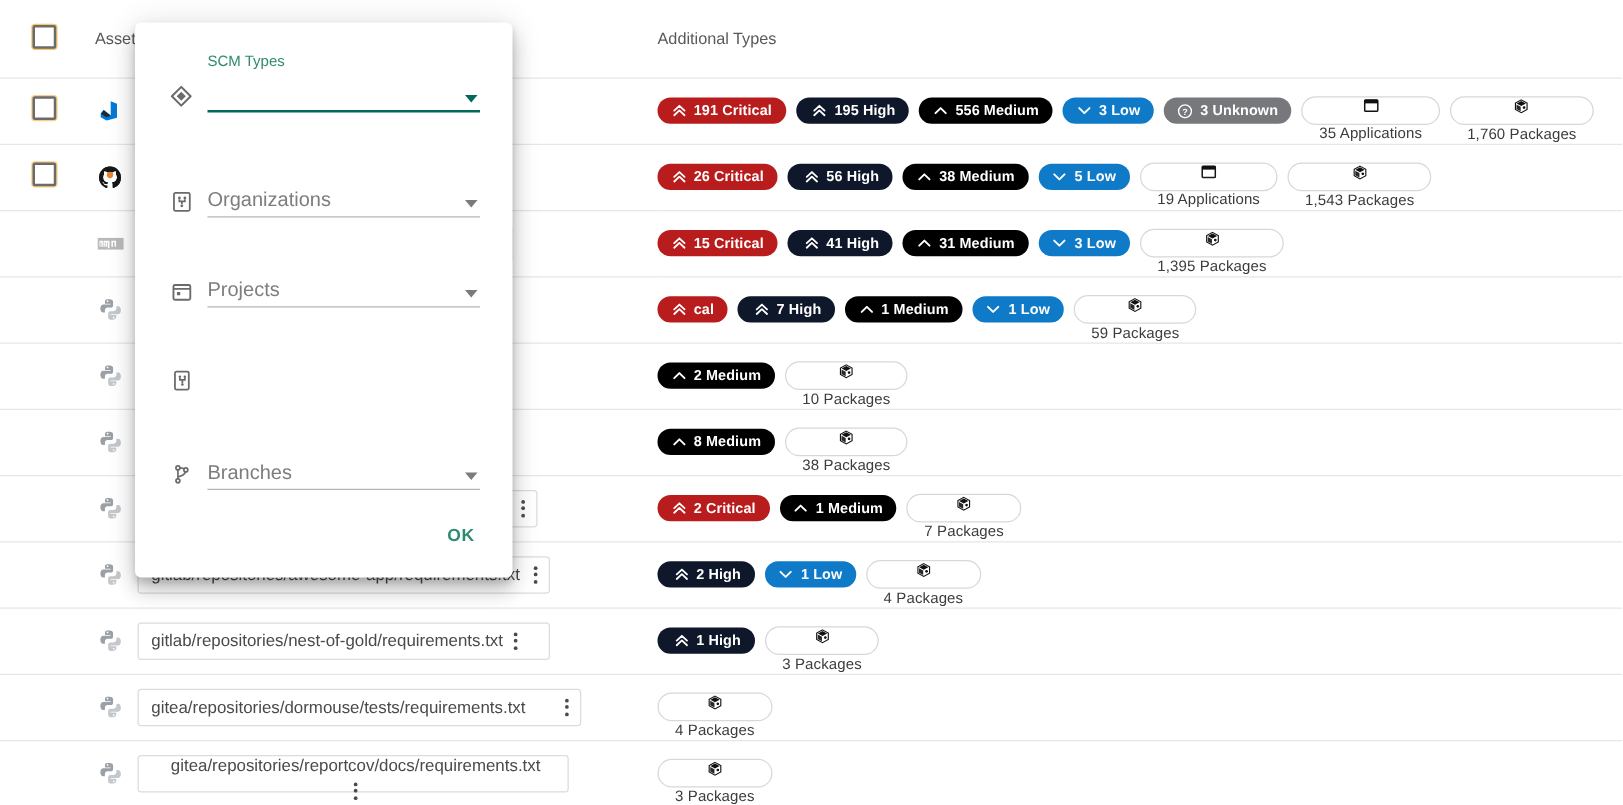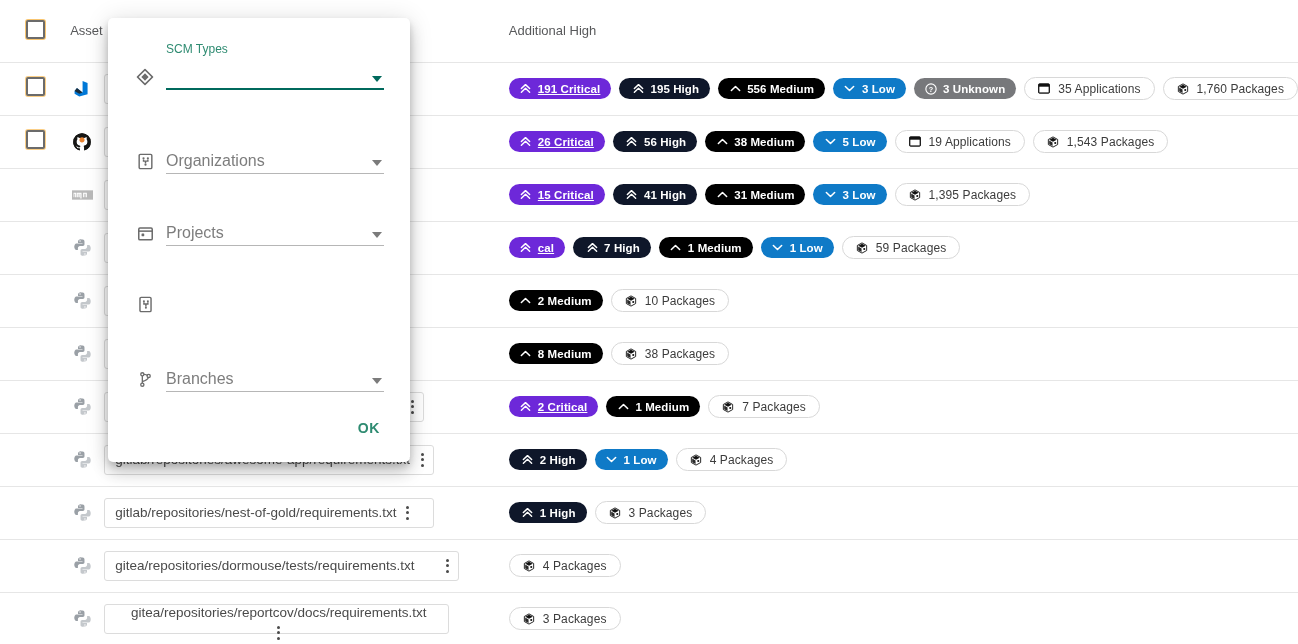--- a/index.html
+++ b/index.html
@@ -48,28 +48,28 @@
   .kebab i { width:3px;height:3px;border-radius:50%;background:#4a4a4a;display:block; }
 
   
   .badges { display:flex; align-items:center; gap:8px; flex-wrap: nowrap; }
   .pill {
     display:inline-flex; align-items:center; gap:6px;
     height:21px; padding:0 11px; border-radius:11px;
     font-size:11.5px; font-weight:bold; color:#fff; white-space:nowrap;
     letter-spacing:.1px;
   }
-  .pill.critical { background:#6d28d9;text-decoration:underline; }
+  .pill.critical { background:#b91c1c; }
   .pill.high     { background:#0f172a;padding-left:13px; }
   .pill.medium   { background:#000000; }
   .pill.low      { background:#0f7ac7; }
   .pill.unknown  { background:#77787b; }
   .pill.outline {
     background:#fff; color:#3c3c3c; font-weight:400; font-size:12px;
-    border:1px solid #d8d8d8; height:23px; padding:0 13px; border-radius:12px; gap:8px;
+    border:1px solid #d8d8d8; height:23px; padding:0 13px; border-radius:12px; gap:8px;flex-direction:column;
   }
   .sev-ico { display:inline-flex; align-items:center; justify-content:center; width:12px; }
 
   
   .dialog {
     position:absolute; left:108px; top:18px; width:302px; height:444px;
     background:#fff; border-radius:5px;
     box-shadow: 0 11px 16px rgba(0,0,0,.18), 0 4px 6px rgba(0,0,0,.14), 0 1px 24px rgba(0,0,0,.12);
     z-index: 40;
   }
@@ -104,21 +104,21 @@
 
 <div id="app">
 
   <table class="tbl">
     <thead>
       <tr class="hdr-row">
         <td class="hdr-cell col-check">
           <span class="cbx"></span>
         </td>
         <td class="hdr-cell col-asset">Asset</td>
-        <td class="hdr-cell col-info">Additional High</td>
+        <td class="hdr-cell col-info">Additional Types</td>
       </tr>
     </thead>
     <tbody id="tbody">
         <tr class="row">
           <td class="col-check" style="padding-left: 26px;"><span class="cbx"></span></td>
           <td class="col-asset">
             <div class="asset-wrap">
               <span class="type-icon">
                 <svg width="19" height="19" viewBox="0 0 24 24">
                   <path fill="#0078d7" d="M2 15.2 5 11.3l7.1 5.6V2.6L18.4 5v14.2L7.9 22 2 18.6z"></path>

